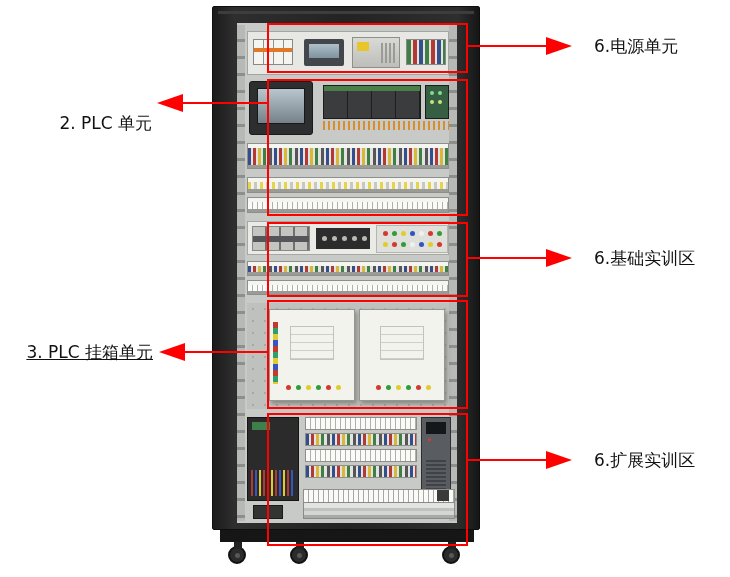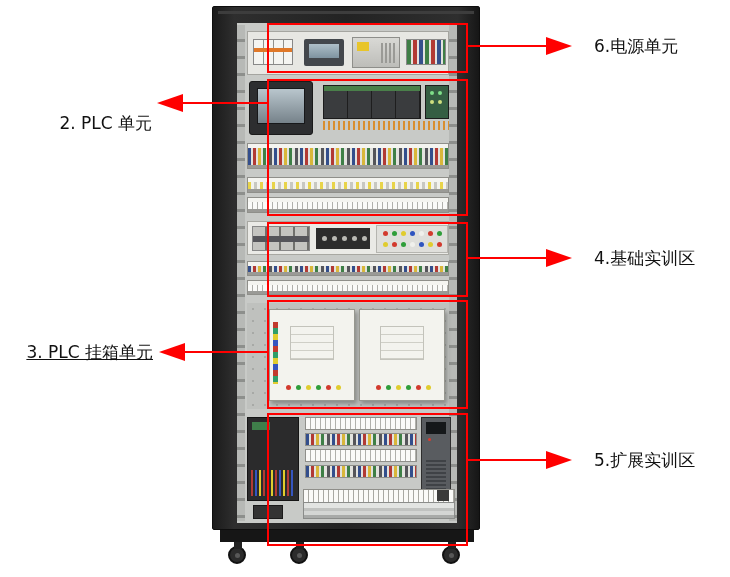--- a/index.html
+++ b/index.html
@@ -237,16 +237,16 @@
   <div class="aline l3"></div>
   <div class="ahead ah-l h3"></div>
   <div class="aline l4"></div>
   <div class="ahead ah-r h4"></div>
   <div class="aline l5"></div>
   <div class="ahead ah-r h5"></div>
 
   <div class="alabel lab1">6.电源单元</div>
   <div class="alabel lab2">2. PLC 单元</div>
   <div class="alabel lab3">3. PLC 挂箱单元</div>
-  <div class="alabel lab4">4.基础实训区</div>
-  <div class="alabel lab5">5.扩展实训区</div>
+  <div class="alabel lab4">6.基础实训区</div>
+  <div class="alabel lab5">6.扩展实训区</div>
 
 </div>
 
 </body></html>

